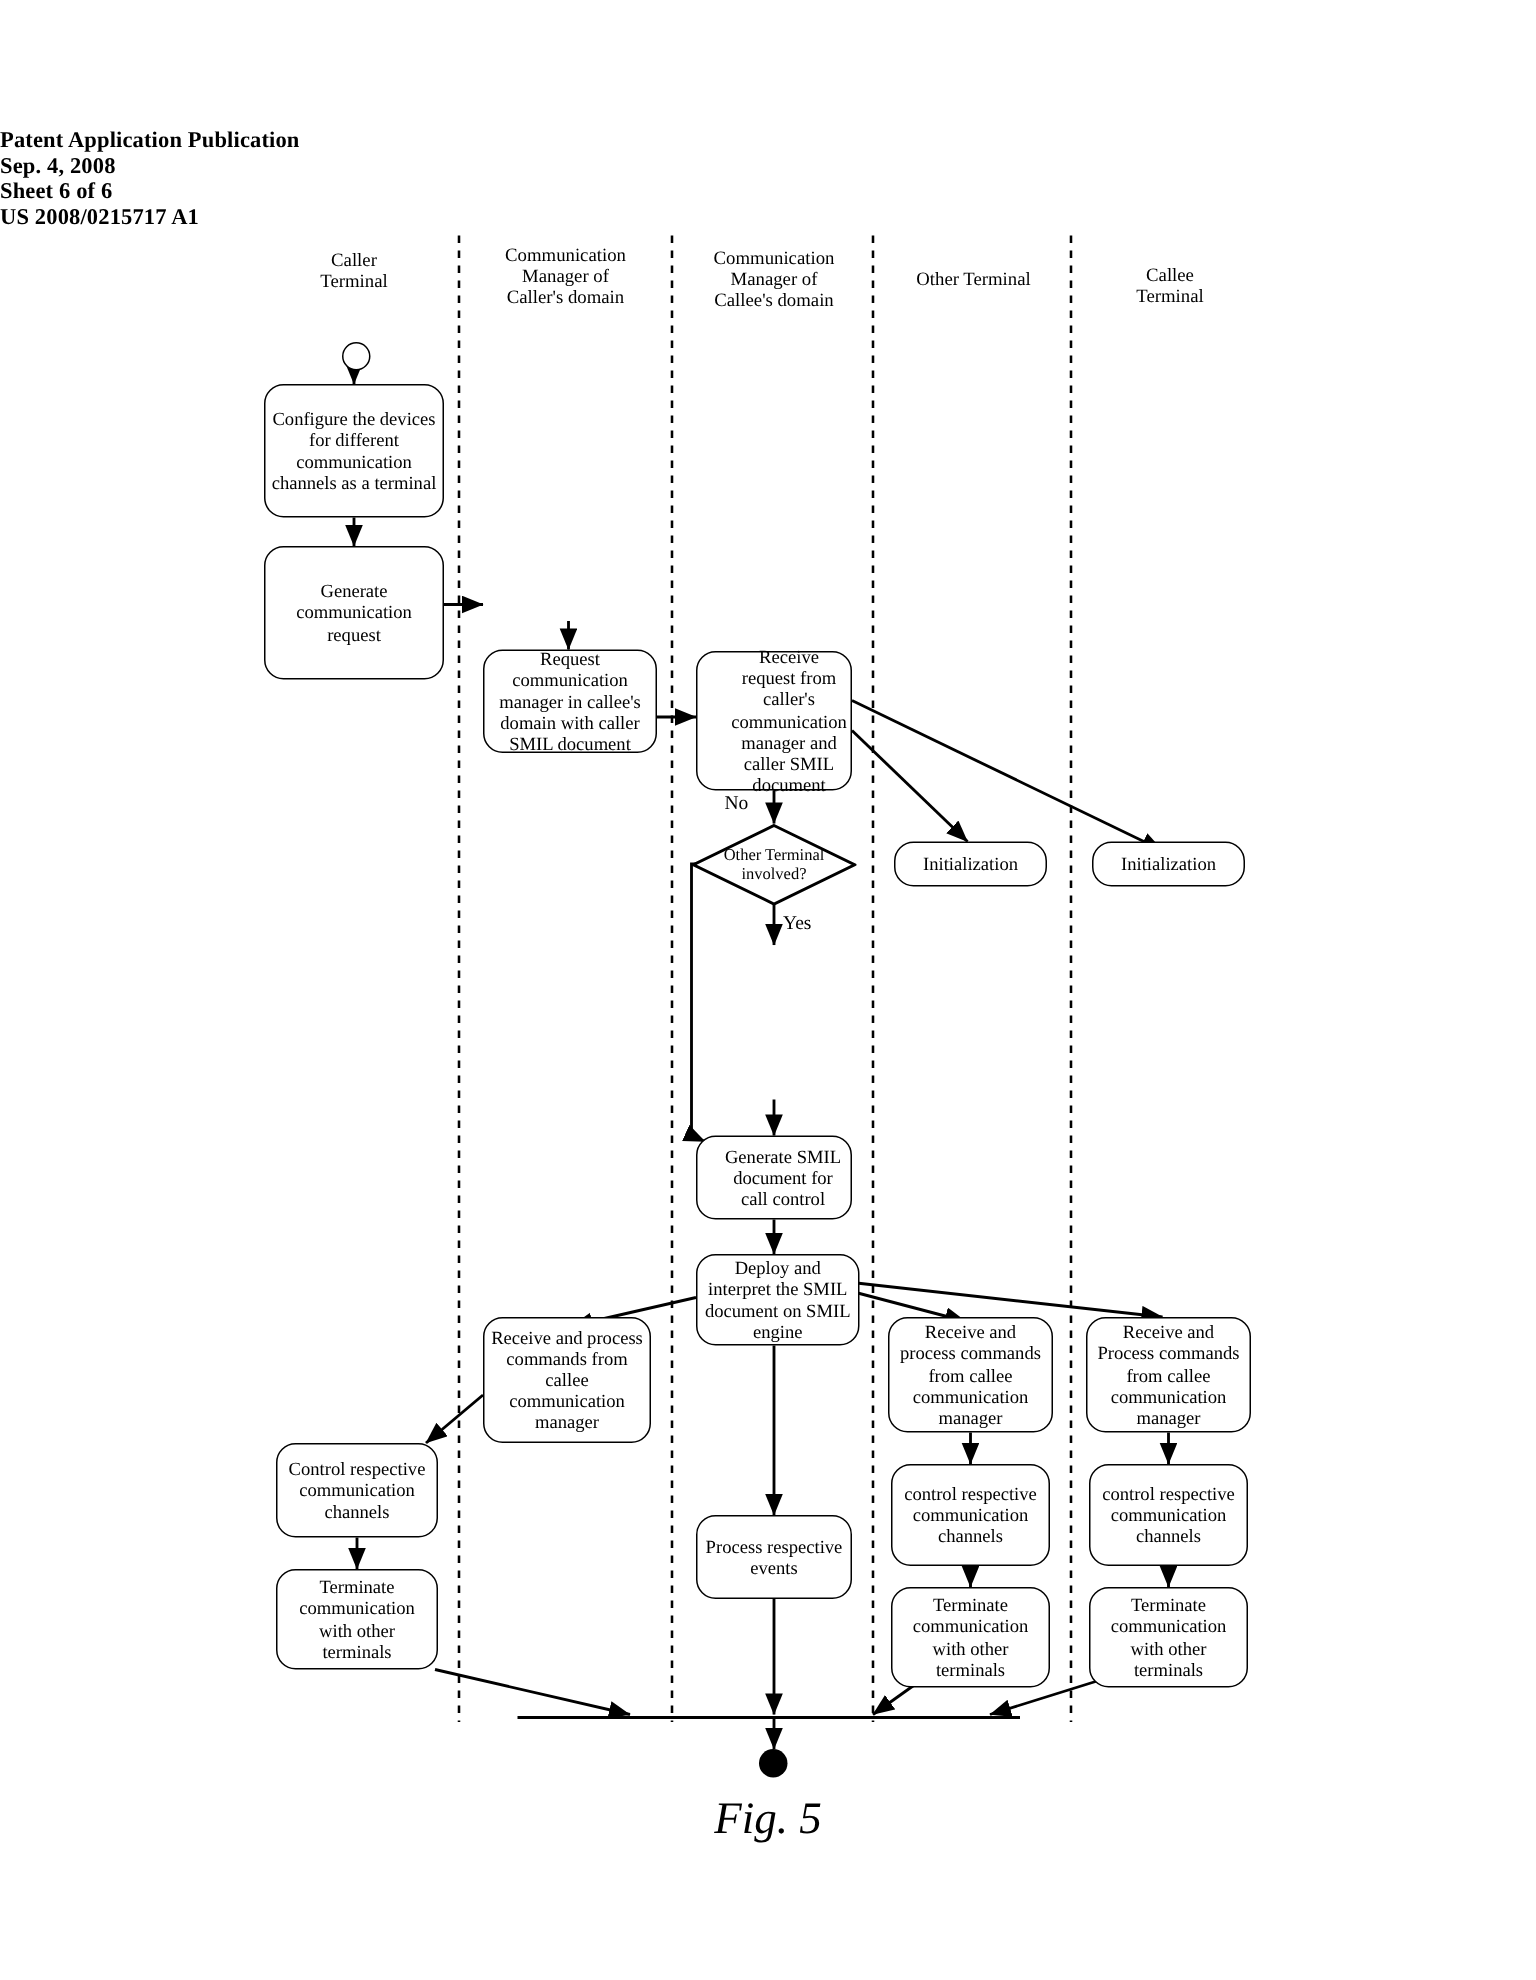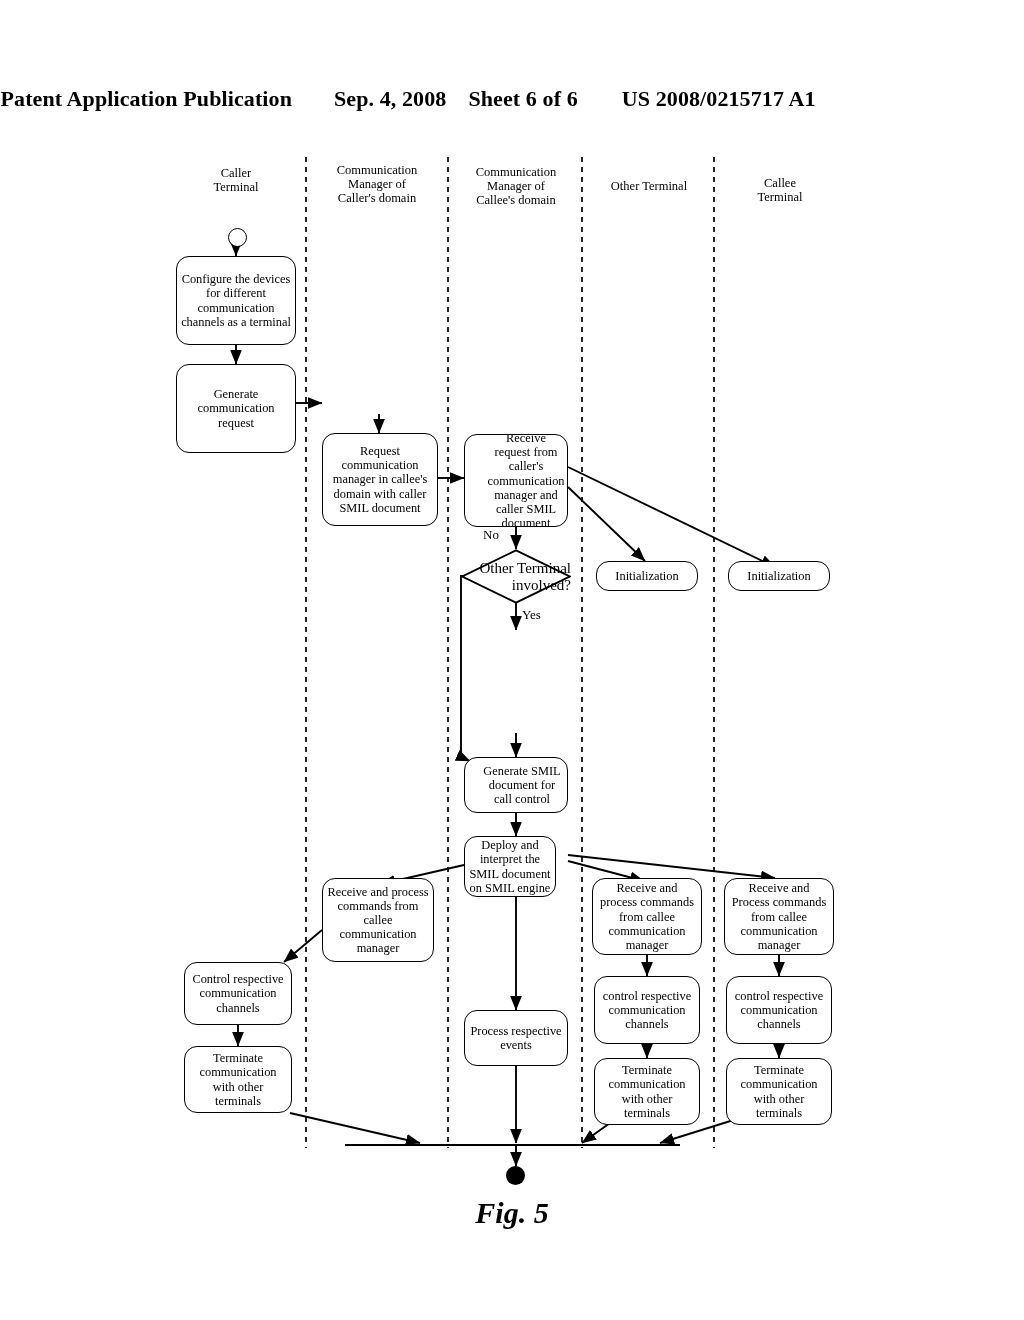--- a/index.html
+++ b/index.html
@@ -7,32 +7,33 @@
   body{
     width:1024px;height:1320px;position:relative;overflow:hidden;
     font-family:"Liberation Serif", serif;color:#000;
   }
   #page{position:absolute;inset:0;}
 
   
   .hdr{
     position:absolute;top:86px;left:0;width:816px;
     display:flex;justify-content:center;align-items:baseline;
-    font-weight:bold;font-size:22px;letter-spacing:.1px;
+    font-weight:bold;font-size:15px;letter-spacing:.1px;
     white-space:nowrap;
+    flex-direction:column;
   }
   .hdr .h1{margin-right:42px;}
   .hdr .h2{margin-right:22px;}
   .hdr .h3{margin-right:44px;}
   .hdr .h4{}
 
   
   .figcap{
     position:absolute;left:0;top:1196px;width:1024px;text-align:center;
-    font-size:30px;font-weight:bold;font-style:italic;
+    font-size:30px;font-weight:normal;font-style:italic;
     font-family:"Liberation Serif", serif;
   }
 
   
   .lane-head{
     position:absolute;text-align:center;font-size:12.5px;line-height:1.12;
   }
 
   
   #wires{position:absolute;left:0;top:0;width:1024px;height:1320px;}
@@ -42,22 +43,22 @@
     position:absolute;box-sizing:border-box;
     border:1.6px solid #000;border-radius:13px;background:#fff;
     display:flex;align-items:center;justify-content:center;text-align:center;
     font-size:12.4px;line-height:1.13;padding:3px 4px;
     font-family:"Liberation Serif", serif;
   }
   .node span{display:block;}
 
   .diamond{
     position:absolute;box-sizing:border-box;background:transparent;
-    display:flex;align-items:center;justify-content:center;text-align:right;
-    font-size:15px;line-height:1.12;z-index:3;
+    display:flex;align-items:center;justify-content:center;text-align:center;
+    font-size:11px;line-height:1.12;z-index:3;
   }
   .diamond .dtext{position:relative;z-index:2;}
   .diamond .dshape{position:absolute;left:0;top:0;width:100%;height:100%;z-index:1;}
 
   .startnode{
     position:absolute;width:17px;height:17px;border:1.7px solid #000;
     border-radius:50%;background:#fff;
   }
   .endnode{
     position:absolute;width:19px;height:19px;border-radius:50%;
@@ -165,41 +166,41 @@
 
   <div class="node" style="left:176px;top:256px;width:120px;height:89px;">
     <span>Configure the devices for different communication channels as a terminal</span>
     </div>
 
   <div class="node" style="left:176px;top:364px;width:120px;height:89px;">
     <span>Generate communication request</span>
     </div>
 
 
-  <div class="node" style="left:322px;top:433px;width:116px;height:93px;">
+  <div class="node" style="left:322px;top:433px;width:116px;height:69px;">
     <span>Request communication manager in callee's domain with caller SMIL document</span>
     </div>
 
   <div class="node" style="left:464px;top:434px;width:104px;height:93px;padding-left:24px;">
     <span>Receive request from caller's communication manager and caller SMIL document</span>
     </div>
 
   <div class="diamond" style="left:461px;top:549px;width:110px;height:55px;">
     <svg class="dshape" viewBox="0 0 110 55" preserveAspectRatio="none">
       <polygon points="55,1.3 108.7,27.5 55,53.7 1.3,27.5" fill="#fff" stroke="#000" stroke-width="1.9"></polygon>
     </svg>
     <span class="dtext">Other Terminal involved?</span>
     </div>
 
 
   <div class="node" style="left:464px;top:757px;width:104px;height:56px;padding-left:16px;">
     <span>Generate SMIL document for call control</span>
     </div>
 
-  <div class="node" style="left:464px;top:836px;width:92px;height:61px;">
+  <div class="node" style="left:464px;top:836px;width:109px;height:61px;">
     <span>Deploy and interpret the SMIL document on SMIL engine</span>
     </div>
 
   <div class="node" style="left:596px;top:561px;width:102px;height:30px;">
     <span>Initialization</span>
     </div>
 
   <div class="node" style="left:728px;top:561px;width:102px;height:30px;">
     <span>Initialization</span>
     </div>

